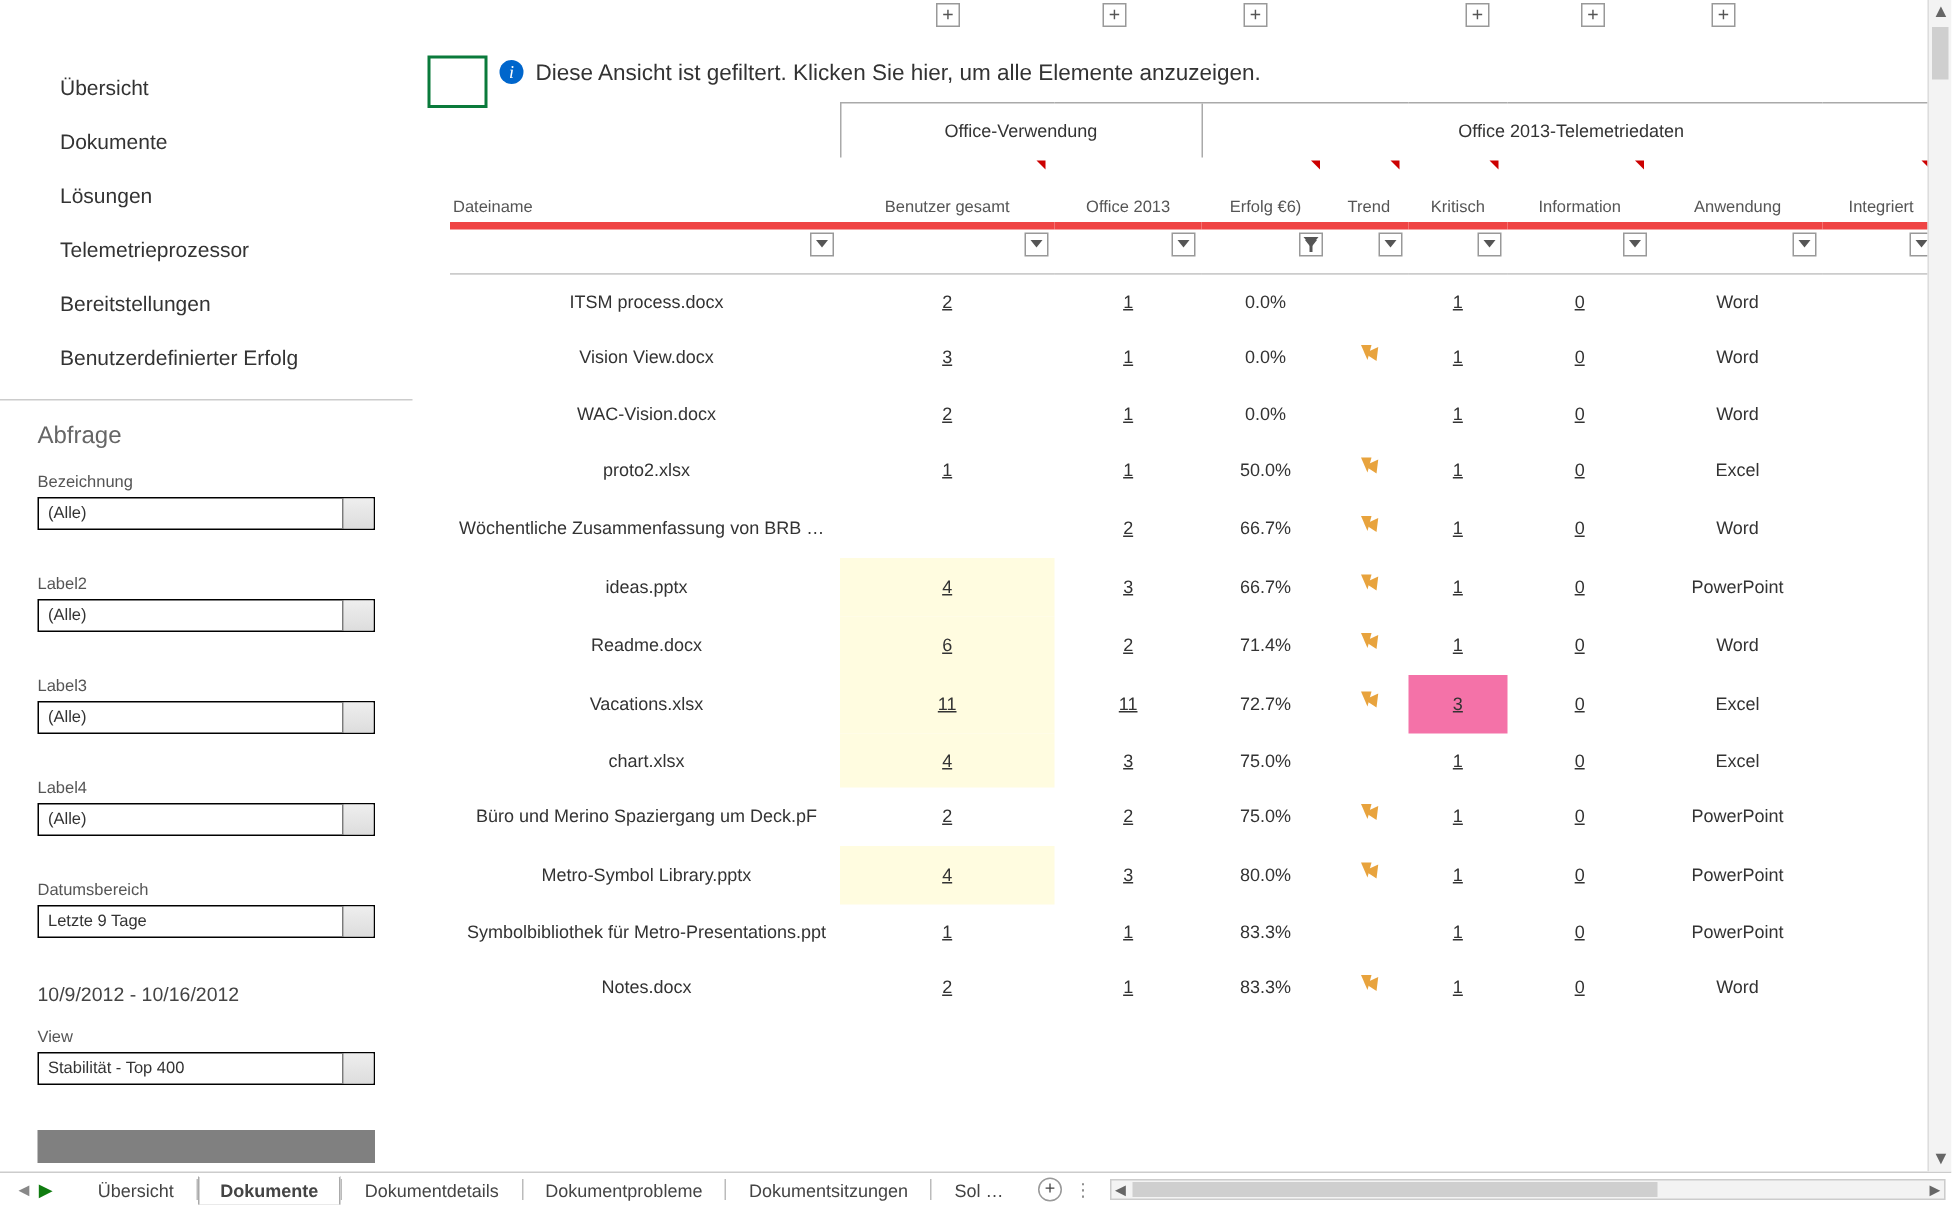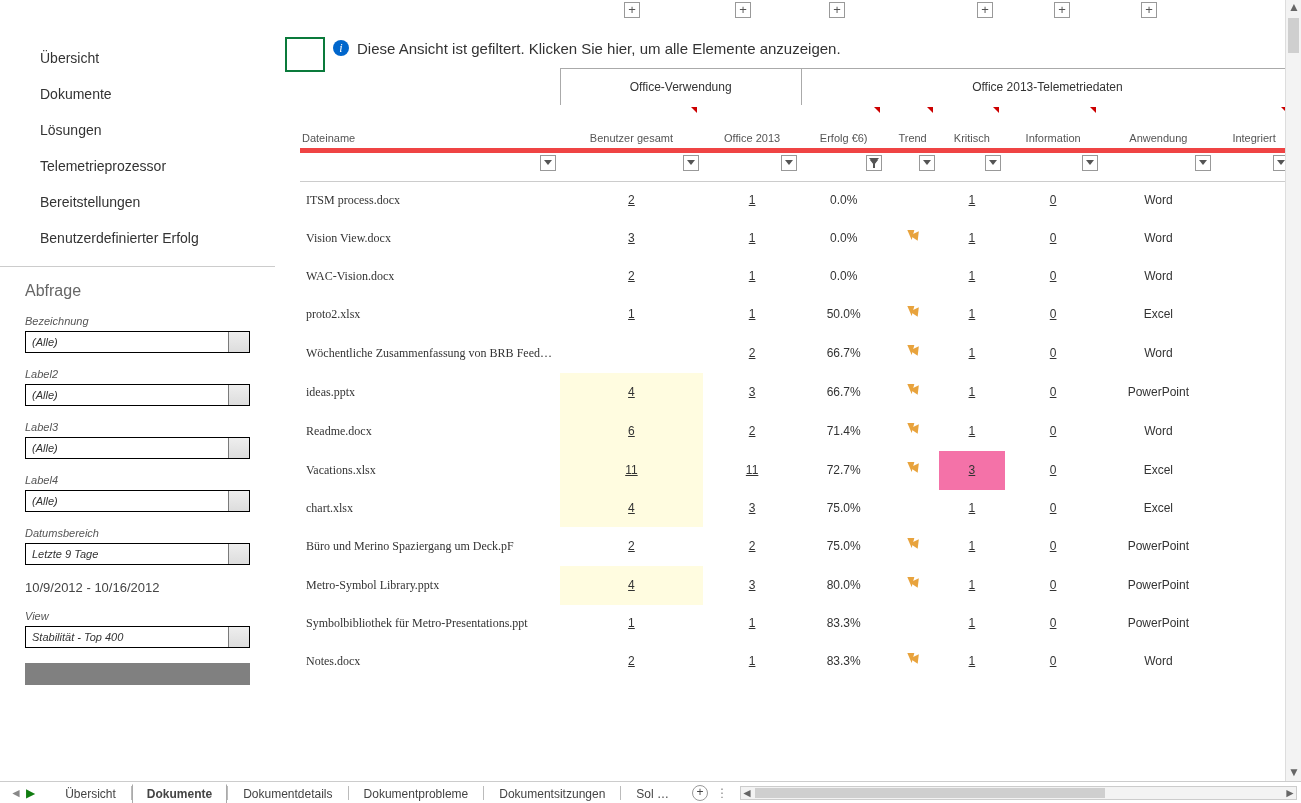--- a/index.html
+++ b/index.html
@@ -7,21 +7,21 @@
   .root { display:flex; flex-direction:column; height:803px; width:1301px; position:relative; }
   .plus-row { height:20px; position:relative; }
   .plus-btn { position:absolute; top:2px; width:16px; height:16px; border:1px solid #999; text-align:center; line-height:13px; font-size:13px; color:#555; cursor:pointer; background:#fff;}
   .body-row { flex:1; display:flex; min-height:0;}
   .left-panel { width:275px; display:flex; flex-direction:column; }
   .nav { padding:20px 0 10px 0; }
   .nav-item { padding:10px 0 10px 40px; font-size:14px; color:#333; cursor:pointer;}
   .divider { border-top:1px solid #ccc; margin:0 0 0 0;}
   .query-panel { padding:15px 25px; flex:1; overflow:auto;}
   .query-title { font-size:16px; color:#666; margin-bottom:15px;}
-  .field-group { margin-bottom:15px;font-style:italic;}
+  .field-group { margin-bottom:30px;}
   .field-label { font-size:11px; color:#555; margin-bottom:4px;}
   .select-box { position:relative; border:1px solid #000; height:22px; line-height:20px; padding:0 6px; font-size:11px; background:#fff; cursor:pointer;}
   .select-box::after { content:""; position:absolute; right:0; top:0; width:20px; height:20px; border-left:1px solid #7a7a7a; background:linear-gradient(#eee,#ddd);}
   .select-box .arrow { position:absolute; right:5px; top:7px; width:0; height:0; border-left:5px solid transparent; border-right:5px solid transparent; border-top:6px solid #333;}
   .date-range { font-size:13px; color:#444; text-align:left; margin:10px 0 15px 0;}
   .gray-bar { height:22px; background:#808080; width:100%; margin-top:5px;}
   .main { flex:1; display:flex; flex-direction:column; min-width:0; padding-right:8px; }
   .filter-banner { display:flex; align-items:center; height:40px; padding-left:10px; margin-top:8px;}
   .green-box { width:40px; height:35px; border:2px solid #0a7a3b; margin-right:8px; position:relative; top:6px;}
   .info-icon { width:16px; height:16px; border-radius:50%; background:#0066cc; color:#fff; text-align:center; line-height:16px; font-family:Georgia,serif; font-style:italic; font-size:12px; margin-right:8px; flex-shrink:0;}
@@ -36,21 +36,21 @@
   .grid th { font-weight:normal; font-size:11px; color:#555; padding:4px 2px; vertical-align:bottom; text-align:center; position:relative; white-space:nowrap;}
   .group-hdr td { border-left:1px solid #aaa; border-top:1px solid #aaa; font-size:13px; color:#444; text-align:center; padding:6px 0;}
   .group-hdr td:first-child { border:none;}
   .col-hdr th { border-bottom:5px solid #ef4444; height:45px;}
   .red-tick::after { content:""; position:absolute; top:2px; right:6px; width:0; height:0; border-top:6px solid #c00; border-left:6px solid transparent;}
   .filter-cell { width:16px; height:16px; border:1px solid #999; display:inline-block; position:relative; cursor:pointer; background:#fff;}
   .filter-cell::after { content:""; position:absolute; left:3px; top:4px; width:0; height:0; border-left:4px solid transparent; border-right:4px solid transparent; border-top:5px solid #555;}
   .filter-active{ background:#fff;}
   .filter-active::before{ content:""; position:absolute; left:0; top:-3px; font-size:10px;}
   .grid td { padding:11px 4px; font-size:12px; color:#333; text-align:center; white-space:nowrap;}
-  .grid td.fname { text-align:left; padding-left:6px; max-width:260px; overflow:hidden; text-overflow:ellipsis;font-family:Liberation Serif, serif;}
+  .grid td.fname { text-align:center; padding-left:6px; max-width:260px; overflow:hidden; text-overflow:ellipsis;}
   .ul { text-decoration:underline; color:#333; cursor:pointer;}
   .trend-icon { display:inline-block; width:14px; height:14px; position:relative;}
   .trend-icon::before { content:""; position:absolute; left:0; top:0; width:0; height:0; border-left:7px solid transparent; border-top:10px solid #e8a33d; transform: skewX(-15deg);}
   .trend-icon::after { content:""; position:absolute; left:5px; top:3px; width:0; height:0; border-left:5px solid transparent; border-right:5px solid transparent; border-top:8px solid #e8a33d; transform:rotate(-25deg);}
   .highlight-pink { background:#f472a8;}
   .highlight-yellow { background:#fffce0;}
   .sheet-tabs { height:22px; display:flex; align-items:center; border-top:1px solid #ccc; font-size:12px; color:#444; padding-left:10px; gap:0;}
   .tab-nav { display:flex; gap:4px; margin-right:15px;}
   .tab-nav span { cursor:pointer; color:#888;}
   .sheet-tab { padding:2px 14px; border:1px solid transparent; cursor:pointer; position:relative; bottom:-1px;}

